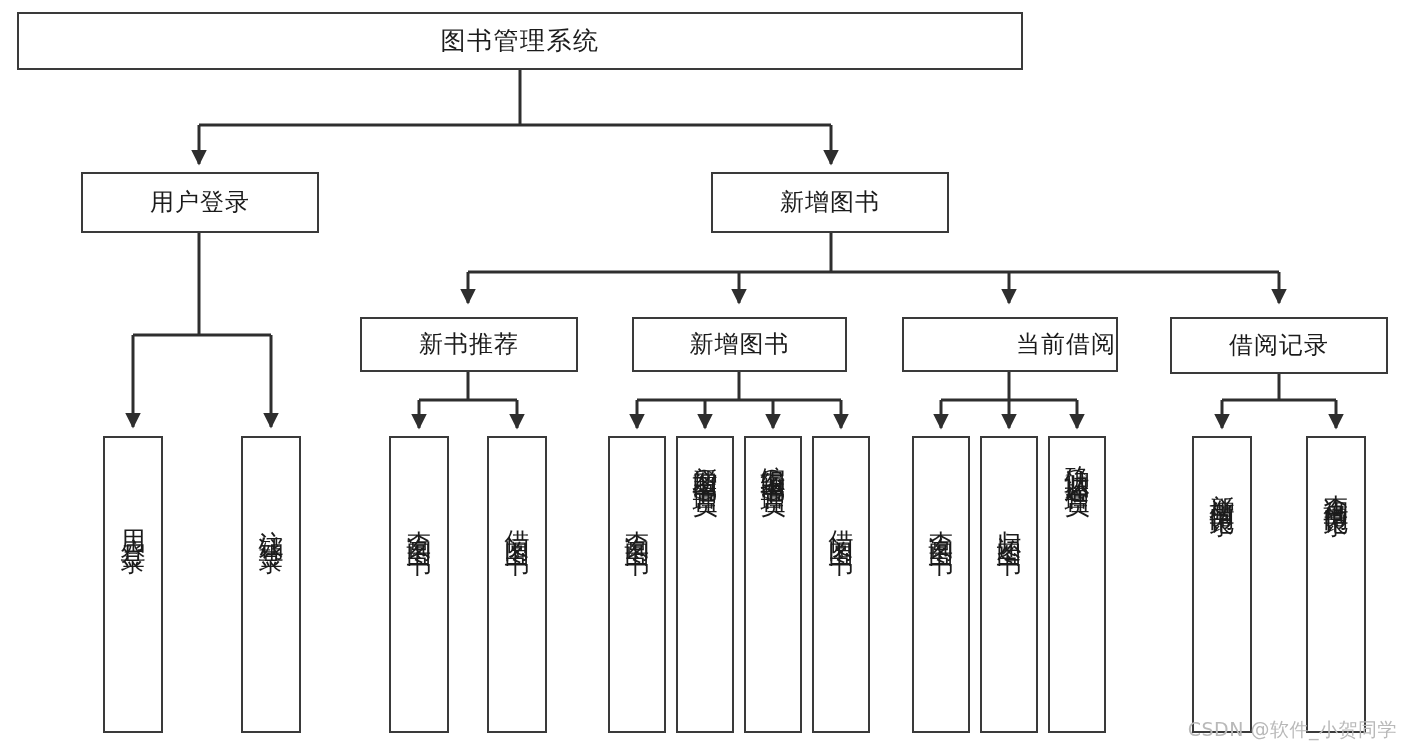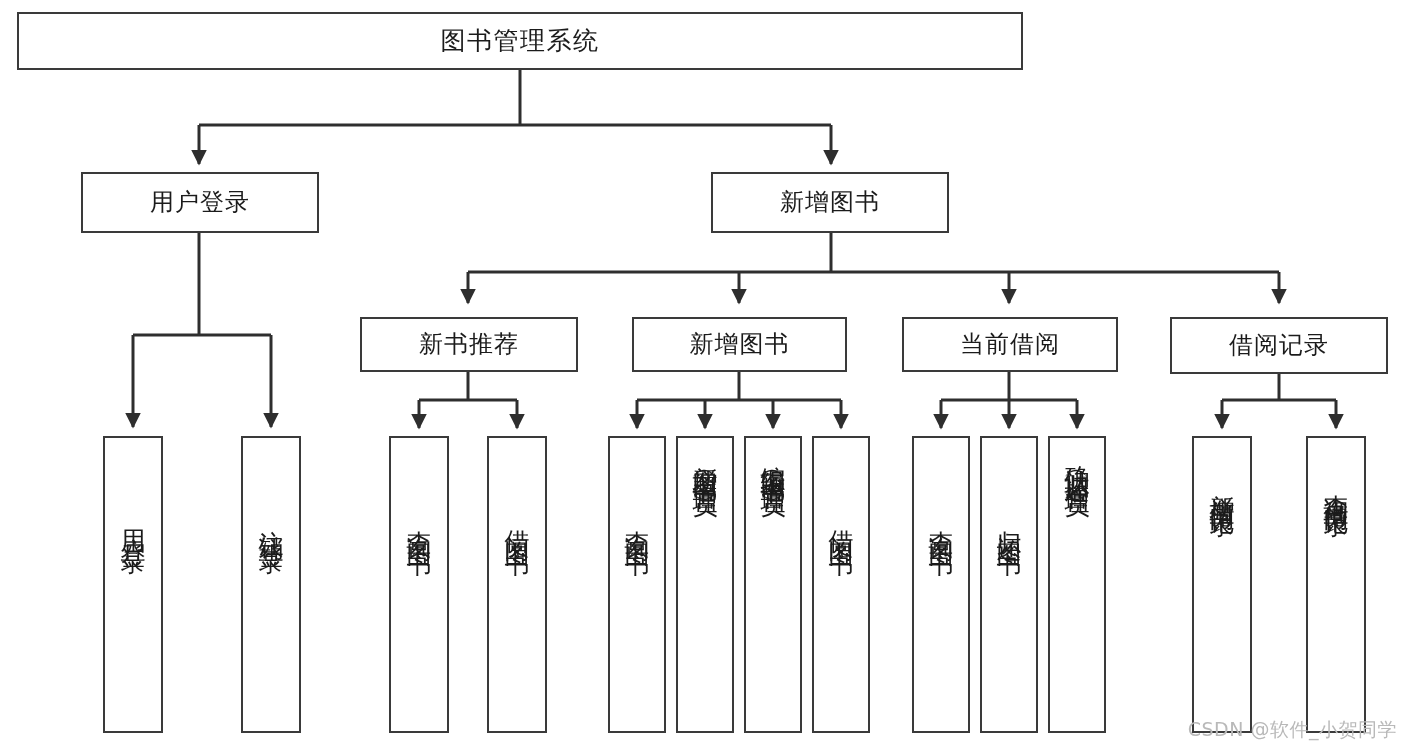--- a/index.html
+++ b/index.html
@@ -142,21 +142,21 @@
   <div class="node horiz" style="left:711px;top:172px;width:238px;height:61px;">
     <span class="label">新增图书</span>
   </div>
 
   <div class="node horiz" style="left:360px;top:317px;width:218px;height:55px;">
     <span class="label">新书推荐</span>
   </div>
   <div class="node horiz" style="left:632px;top:317px;width:215px;height:55px;">
     <span class="label">新增图书</span>
   </div>
-  <div class="node horiz" style="left:902px;top:317px;width:216px;height:55px;">
+  <div class="node horiz" style="left:902px;top:317px;width:216px;height:55px;justify-content:flex-end;">
     <span class="label">当前借阅</span>
   </div>
   <div class="node horiz" style="left:1170px;top:317px;width:218px;height:57px;">
     <span class="label">借阅记录</span>
   </div>
 
   <div class="node vert" style="left:103px;top:436px;width:60px;height:297px;padding-top:72px;">
     <span class="label">用户登录</span>
   </div>
   <div class="node vert" style="left:241px;top:436px;width:60px;height:297px;padding-top:72px;">

